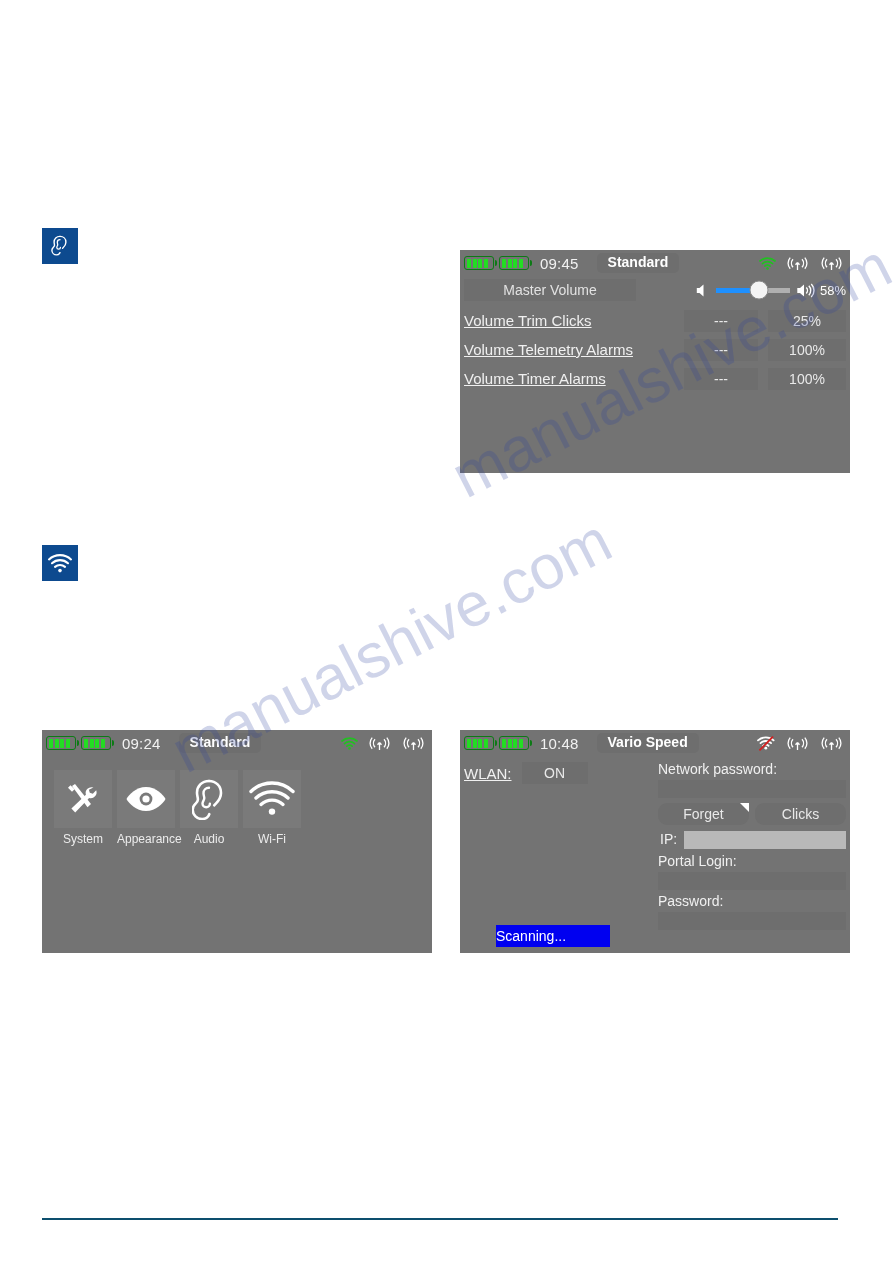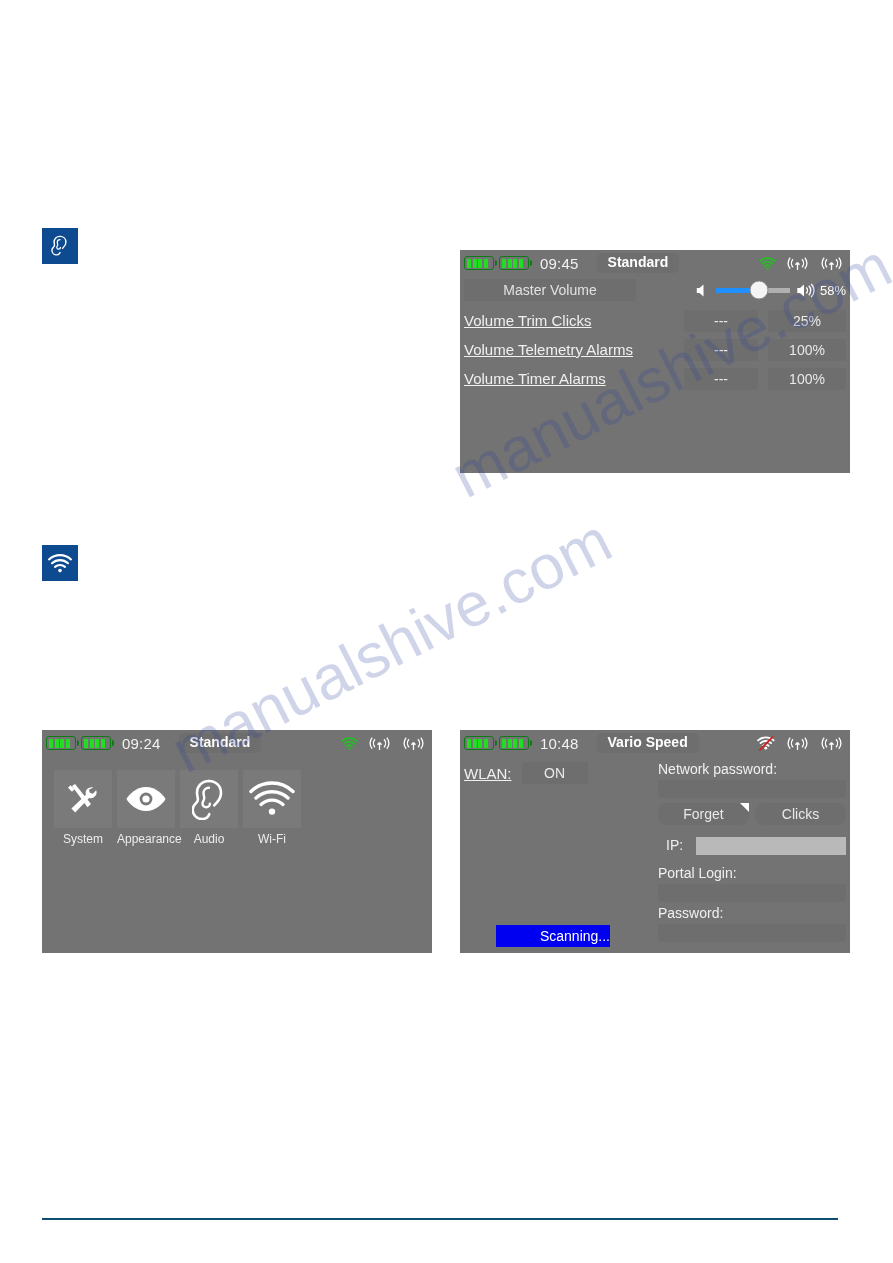--- a/index.html
+++ b/index.html
@@ -227,21 +227,21 @@
     width: 66px;
   }
   .scanning-btn {
     position: absolute;
     left: 36px;
     bottom: 6px;
     width: 114px;
     background: #0000f0;
     color: #ffffff;
     font-size: 14px;
-    text-align: right;
+    text-align: left;
     line-height: 22px;
     height: 22px;
   }
   .wifi-right {
     flex: 1;
     padding: 5px 4px 0 2px;
     box-sizing: border-box;
   }
   .field-label {
     font-size: 14px;
@@ -268,21 +268,21 @@
     right: 0;
     border-top: 9px solid #ffffff;
     border-left: 9px solid transparent;
   }
   .ip-row {
     display: flex;
     align-items: center;
     gap: 5px;
     margin-bottom: 3px;
   }
-  .ip-row .field-label { margin: 8px; }
+  .ip-row .field-label { margin: 2px; }
   .ip-row .field-box { flex: 1; margin: 0; }
 
   
   #footer-rule {
     position: absolute;
     left: 42px;
     top: 1218px;
     width: 796px;
     height: 1.5px;
     background: #0d4f6e;

